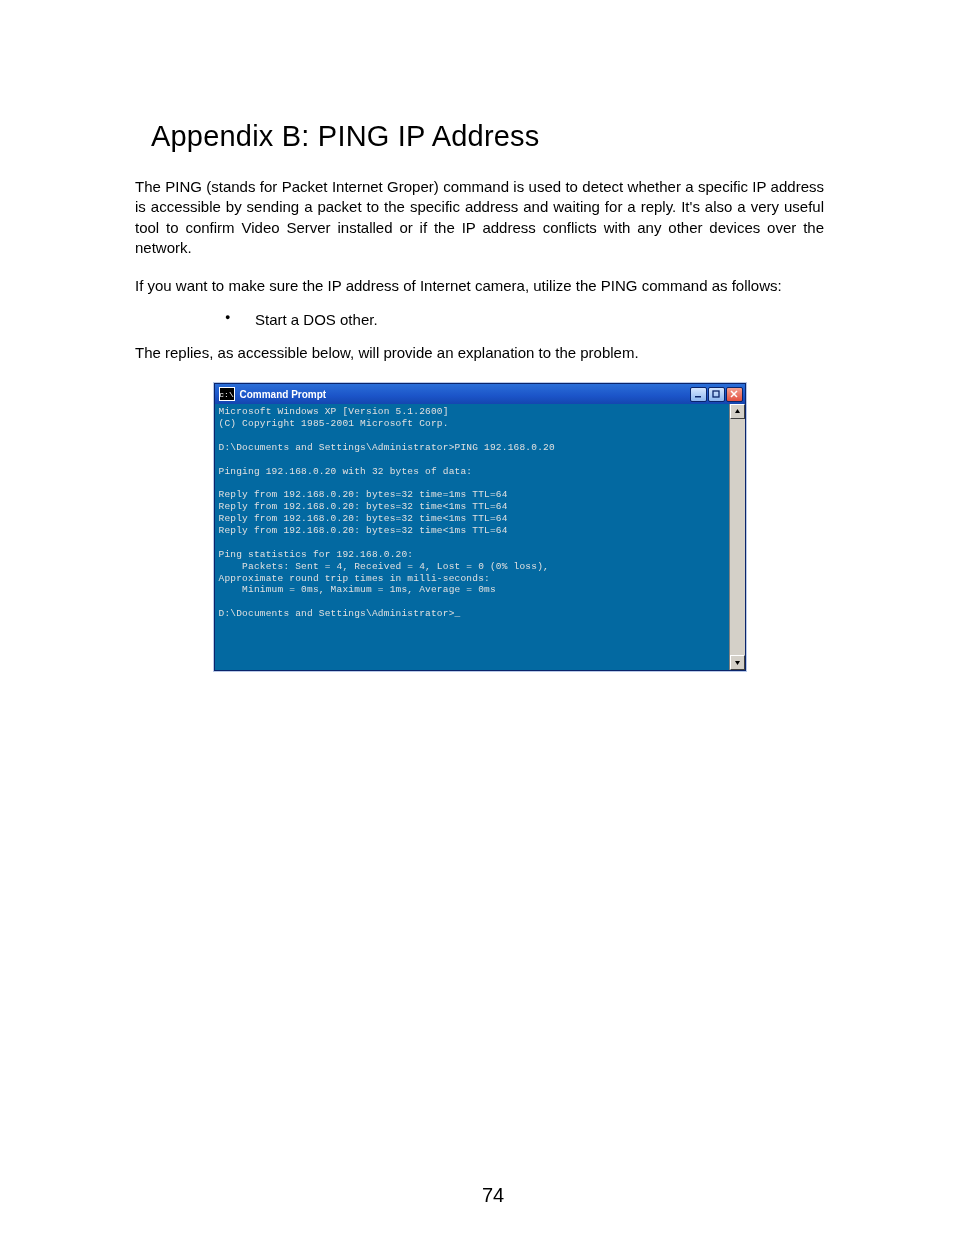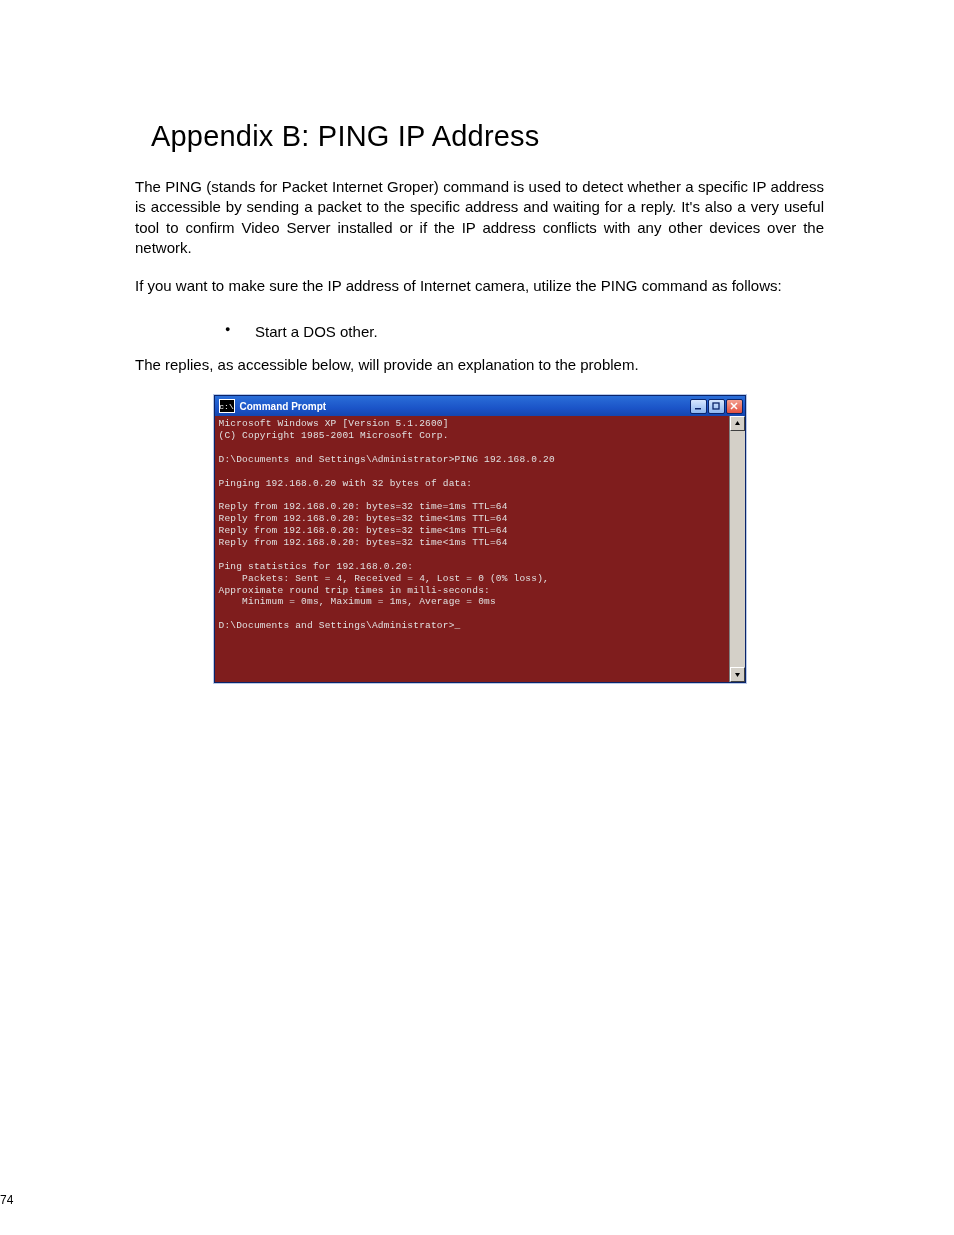--- a/index.html
+++ b/index.html
@@ -24,21 +24,21 @@
   }
   p.body {
     font-size: 15px;
     line-height: 1.35;
     margin: 0 0 18px 0;
     text-align: justify;
   }
   p.body2 {
     font-size: 15px;
     line-height: 1.35;
-    margin: 18px 0 24px 0;
+    margin: 18px 0 12px 0;
     text-align: justify;
   }
   ul.bullets {
     list-style: none;
     margin: 4px 0 12px 0;
     padding: 0;
   }
   ul.bullets li {
     font-size: 15px;
     line-height: 1.6;
@@ -110,21 +110,21 @@
     display: flex;
     align-items: center;
     justify-content: center;
   }
   .cmd-btn.close {
     background: linear-gradient(to bottom, #f4a090 0%, #e25040 100%);
   }
   .cmd-btn svg { display:block; }
   .cmd-body-wrap {
     display: flex;
-    background: #7f1d1d;
+    background: #0369a1;
     justify-content: flex-end;
   }
   .cmd-body {
     flex: 1;
     padding: 2px 4px 4px 4px;
     font-family: "Lucida Console", "Courier New", monospace;
     font-size: 9.5px;
     line-height: 1.25;
     color: #e0e0e0;
     white-space: pre;
@@ -151,21 +151,23 @@
   }
   .scroll-track {
     flex: 1;
     background: #d4d0c8;
   }
   .page-number {
     position: absolute;
     bottom: 28px;
     left: 0;
     right: 0;
-    font-size: 12px;
+    text-align: center;
+    font-size: 20px;
+    padding-left: 32px;
   }
 </style>
 </head>
 <body>
 
 <div class="page">
 
   <h1 class="title">Appendix B: PING IP Address</h1>
 
   <p class="body">The PING (stands for Packet Internet Groper) command is used to detect whether a specific IP address is accessible by sending a packet to the specific address and waiting for a reply. It's also a very useful tool to confirm Video Server installed or if the IP address conflicts with any other devices over the network.</p>

